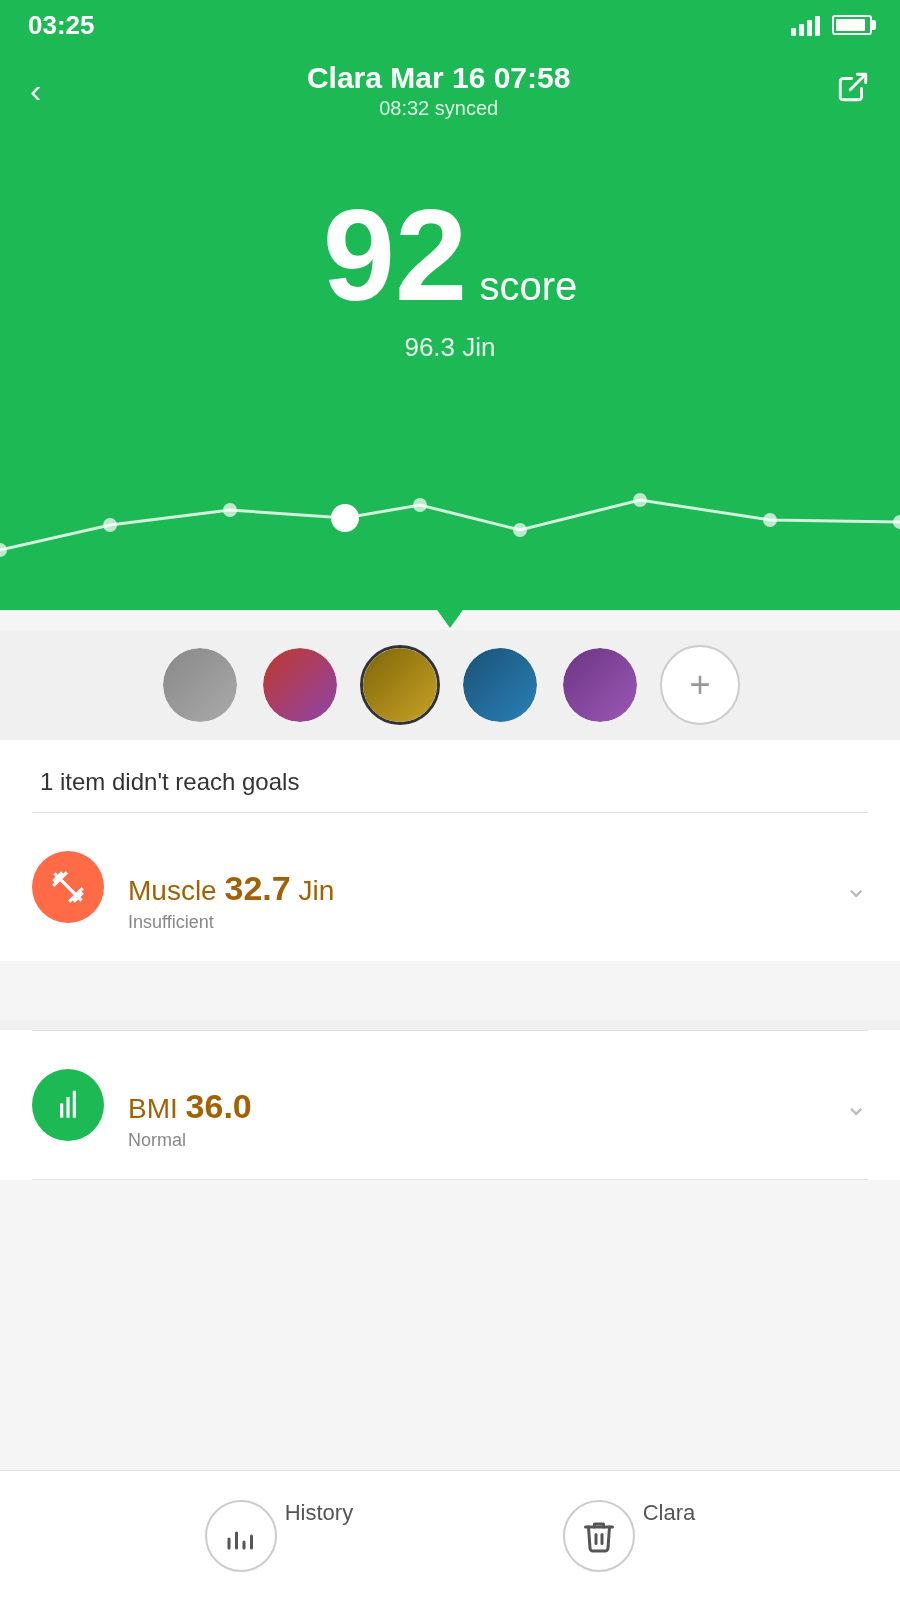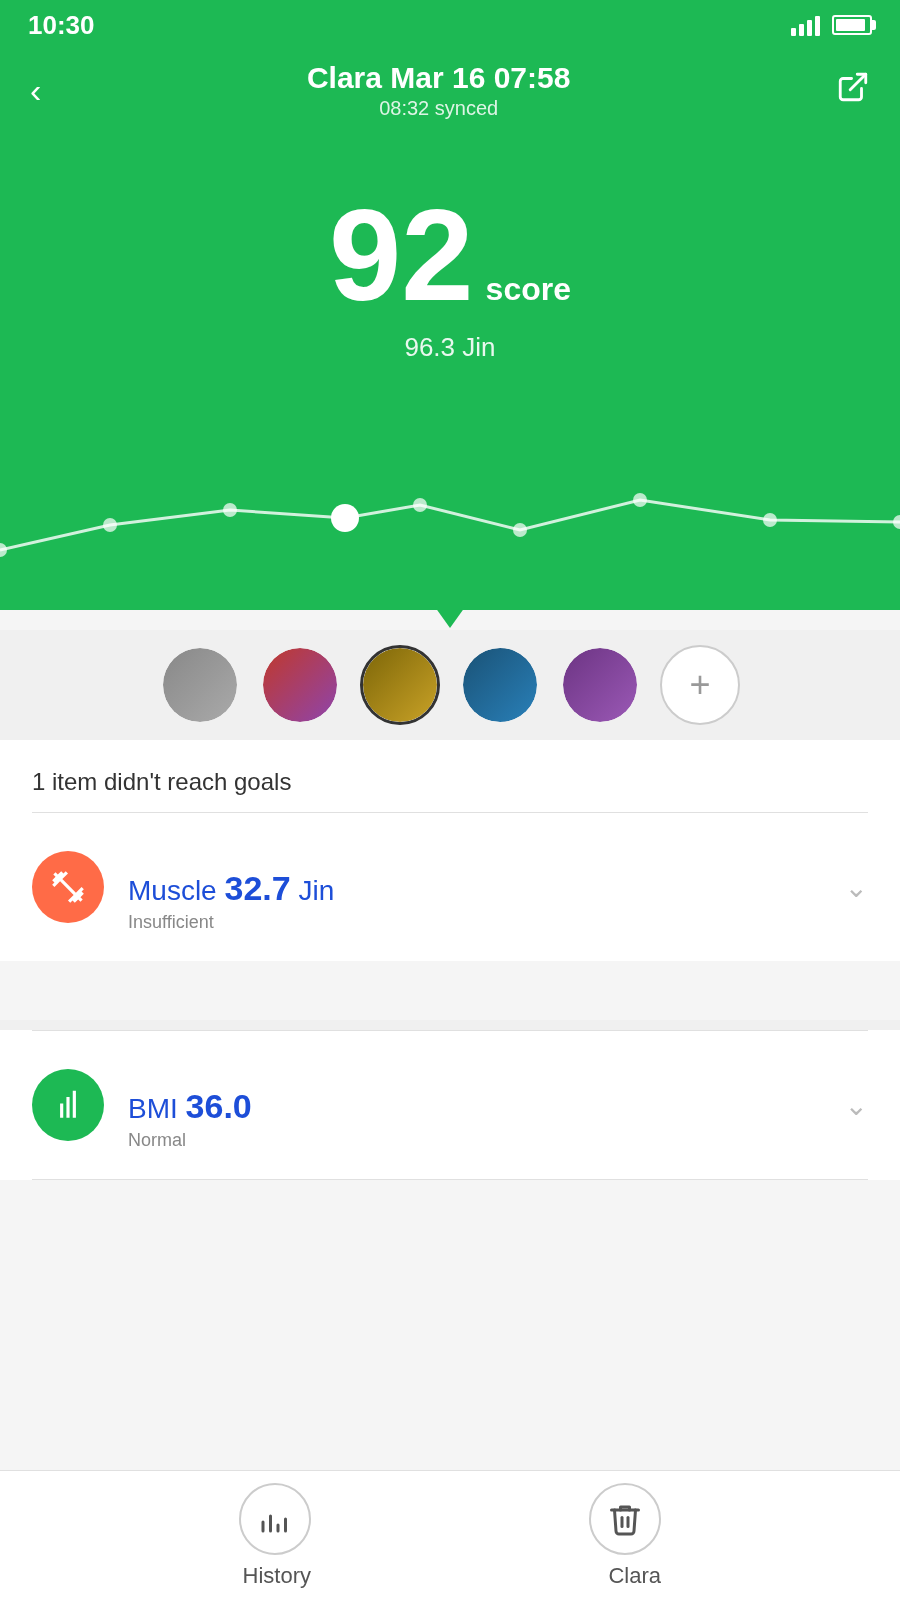--- a/index.html
+++ b/index.html
@@ -129,22 +129,22 @@
       justify-content: center;
     }
     .score-number {
       color: white;
       font-size: 130px;
       font-weight: 700;
       line-height: 1;
     }
     .score-label {
       color: white;
-      font-size: 32px;
-      font-weight: 700;
+      font-size: 40px;
+      font-weight: 400;
     }
     .score-weight {
       color: rgba(255,255,255,0.9);
       font-size: 26px;
       margin-top: 12px;
     }
 
     
     .chart-container {
       position: absolute;
@@ -220,21 +220,21 @@
       line-height: 1;
     }
 
     
     .section {
       position: absolute;
       left: 0; right: 0;
       background: white;
     }
     .section-header {
-      padding: 28px 32px 16px;
+      padding: 28px 40px 16px;
       color: #333;
       font-size: 24px;
     }
     .section-divider {
       height: 1px;
       background: #e0e0e0;
       margin: 0 32px;
     }
     .metric-row {
       display: flex;
@@ -256,21 +256,21 @@
       background: #ff6b47;
     }
     .metric-icon.green {
       background: #1db954;
     }
     .metric-info {
       flex: 1;
     }
     .metric-title {
       font-size: 28px;
-      color: #1d4ed8;
+      color: #a16207;
       font-weight: 500;
       margin-top: 28px;
     }
     .metric-title strong {
       font-size: 34px;
       font-weight: 700;
     }
     .metric-subtitle {
       font-size: 18px;
       color: #888;
@@ -288,22 +288,22 @@
       height: 130px;
       background: white;
       border-top: 1px solid #e0e0e0;
       display: flex;
       align-items: center;
       justify-content: space-around;
       padding: 0 100px;
     }
     .toolbar-btn {
       display: flex;
-      flex-direction: column;
-      align-items: flex-end;
+      flex-direction: row;
+      align-items: flex-start;
       gap: 8px;
       cursor: pointer;
     }
     .toolbar-icon-circle {
       width: 72px;
       height: 72px;
       border-radius: 50%;
       border: 2px solid #ccc;
       display: flex;
       align-items: center;
@@ -318,21 +318,21 @@
     .av1 { background: linear-gradient(135deg, #888, #aaa); }
     .av2 { background: linear-gradient(135deg, #c0392b, #8e44ad); }
     .av3 { background: linear-gradient(135deg, #7d6608, #c9a227); }
     .av4 { background: linear-gradient(135deg, #1a5276, #2980b9); }
     .av5 { background: linear-gradient(135deg, #6c3483, #9b59b6); }
   </style>
 </head>
 <body>
 
 <div class="status-bar">
-  <span class="status-time">10:30</span>
+  <span class="status-time">03:25</span>
   <div class="status-icons">
     <div class="signal-bars">
       <span style="height:8px"></span>
       <span style="height:12px"></span>
       <span style="height:16px"></span>
       <span style="height:20px"></span>
     </div>
     <div class="battery-icon">
       <div class="battery-fill"></div>
     </div>

